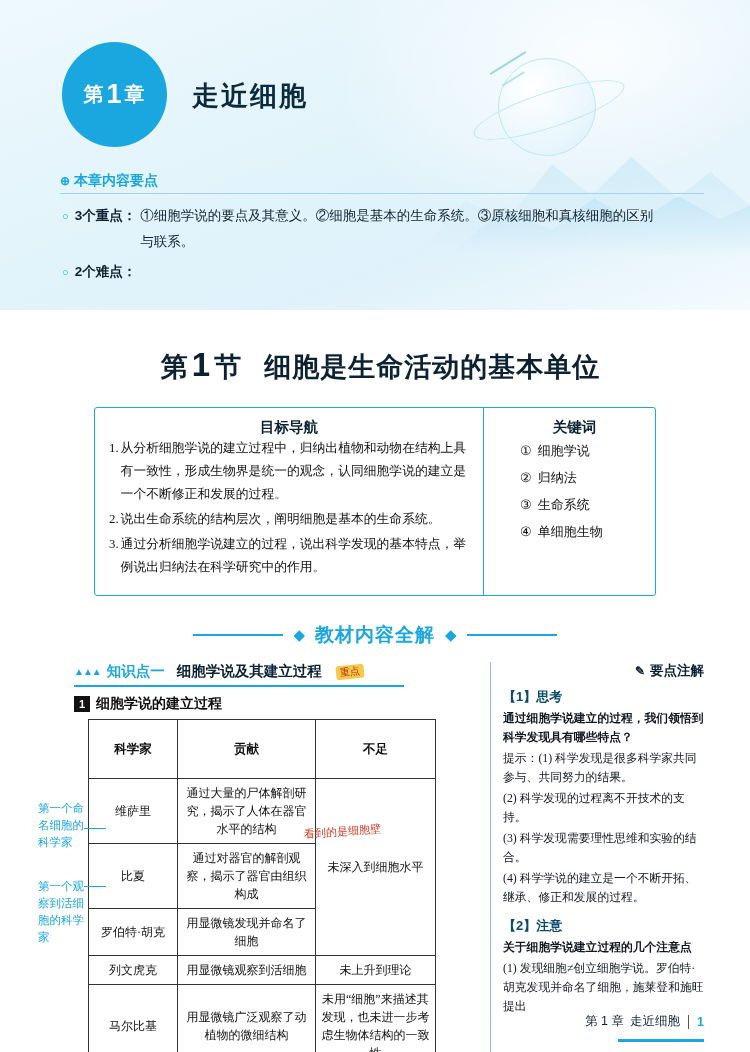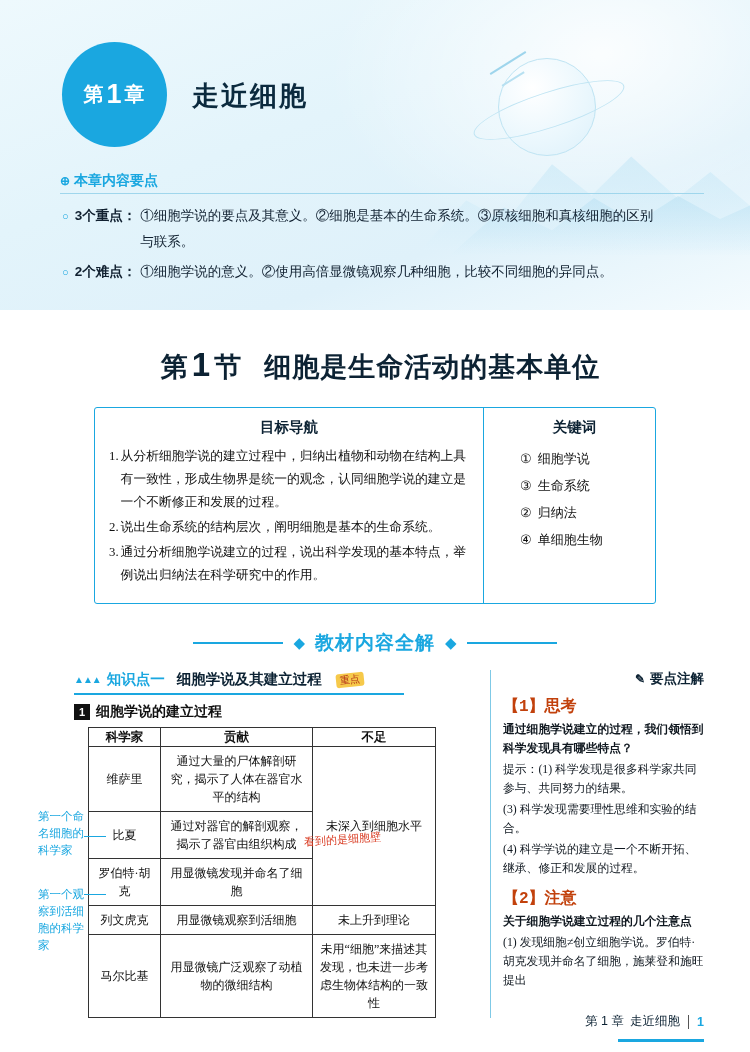--- a/index.html
+++ b/index.html
@@ -213,21 +213,20 @@
   .goal-right {
     flex: 1;
     padding: 10px 12px 14px 22px;
   }
   .goal-h {
     text-align: center;
     font-weight: bold;
     font-size: 14.5px;
     font-family: "Liberation Sans", sans-serif;
     color: #0c2233;
-    margin-bottom: 8px;
   }
   .goal-li {
     font-size: 12.8px;
     line-height: 23px;
     display: flex;
     margin-bottom: 2px;
   }
   .goal-li .n { margin-right: 2px; }
   .kw-li {
     font-size: 13px;
@@ -356,21 +355,21 @@
   table.sci th, table.sci td {
     border: 1px solid #333;
     padding: 5px 4px;
     text-align: center;
     vertical-align: middle;
   }
   table.sci th {
     font-weight: bold;
     font-family: "Liberation Sans", sans-serif;
     font-size: 12.5px;
-    padding: 0;
+    padding: 20px;
   }
   .c-name { width: 70px; }
   .c-contrib { width: 148px; }
   .c-lack { width: 120px; }
 
   .handwrite {
     position: absolute;
     font-family: "Liberation Sans", sans-serif;
     color: #1aa7e0;
     font-size: 11.5px;
@@ -397,23 +396,23 @@
     font-weight: bold;
     font-size: 13.5px;
     font-family: "Liberation Sans", sans-serif;
     color: #0c2233;
     margin-bottom: 8px;
   }
   .rc-pen { color: #0c2233; font-size: 12px; }
   .rc-block { margin-bottom: 10px; }
   .rc-h {
     font-weight: bold;
-    font-size: 16px;
-    font-family: Liberation Mono, monospace;
-    color: #c2410c;
+    font-size: 13px;
+    font-family: Liberation Sans, sans-serif;
+    color: #0c4a6e;
     margin-bottom: 3px;
   }
   .rc-p {
     font-size: 11.8px;
     line-height: 19px;
     color: #101820;
     margin-bottom: 2px;
   }
   .rc-b { font-weight: bold; font-family: "Liberation Sans", sans-serif; }
 
@@ -474,21 +473,20 @@
 
   <div class="outline-list">
     <div class="outline-item">
       <span class="dot">○</span>
       <span class="lbl">3个重点：</span>
       <span class="body">①细胞学说的要点及其意义。②细胞是基本的生命系统。③原核细胞和真核细胞的区别与联系。</span>
     </div>
     <div class="outline-item">
       <span class="dot">○</span>
       <span class="lbl">2个难点：</span>
-      <span class="body">①细胞学说的意义。②使用高倍显微镜观察几种细胞，比较不同细胞的异同点。</span>
     </div>
   </div>
 </div>
 
 <div class="lesson-title">
   <span>第</span><span class="big">1</span><span>节</span><span class="gap"></span><span>细胞是生命活动的基本单位</span>
 </div>
 
 <div class="goal-box">
   <div class="goal-left">
@@ -505,24 +503,24 @@
       <span class="n">3.</span>
       <span>通过分析细胞学说建立的过程，说出科学发现的基本特点，举例说出归纳法在科学研究中的作用。</span>
     </div>
   </div>
   <div class="goal-right">
     <div class="goal-h">关键词</div>
     <div class="kw-li">
       <span class="circ">①</span><span>细胞学说</span>
     </div>
     <div class="kw-li">
+      <span class="circ">②</span><span>归纳法</span>
+    </div>
+    <div class="kw-li">
       <span class="circ">③</span><span>生命系统</span>
-    </div>
-    <div class="kw-li">
-      <span class="circ">②</span><span>归纳法</span>
     </div>
     <div class="kw-li">
       <span class="circ">④</span><span>单细胞生物</span>
     </div>
   </div>
 </div>
 
 <div class="explain-head">
   <span class="bar"></span>
   <span class="dia">◆</span>
@@ -593,20 +591,21 @@
   <div class="col-right">
     <div class="rc-title">
       <span class="rc-pen">✎</span>
       <span>要点注解</span>
     </div>
 
     <div class="rc-block">
       <div class="rc-h">【1】思考</div>
       <div class="rc-p rc-b">通过细胞学说建立的过程，我们领悟到科学发现具有哪些特点？</div>
       <div class="rc-p">提示：(1) 科学发现是很多科学家共同参与、共同努力的结果。</div>
+      <div class="rc-p">(2) 科学发现的过程离不开技术的支持。</div>
       <div class="rc-p">(3) 科学发现需要理性思维和实验的结合。</div>
       <div class="rc-p">(4) 科学学说的建立是一个不断开拓、继承、修正和发展的过程。</div>
     </div>
 
     <div class="rc-block">
       <div class="rc-h">【2】注意</div>
       <div class="rc-p rc-b">关于细胞学说建立过程的几个注意点</div>
       <div class="rc-p">(1) 发现细胞≠创立细胞学说。罗伯特·胡克发现并命名了细胞，施莱登和施旺提出</div>
     </div>
   </div>

